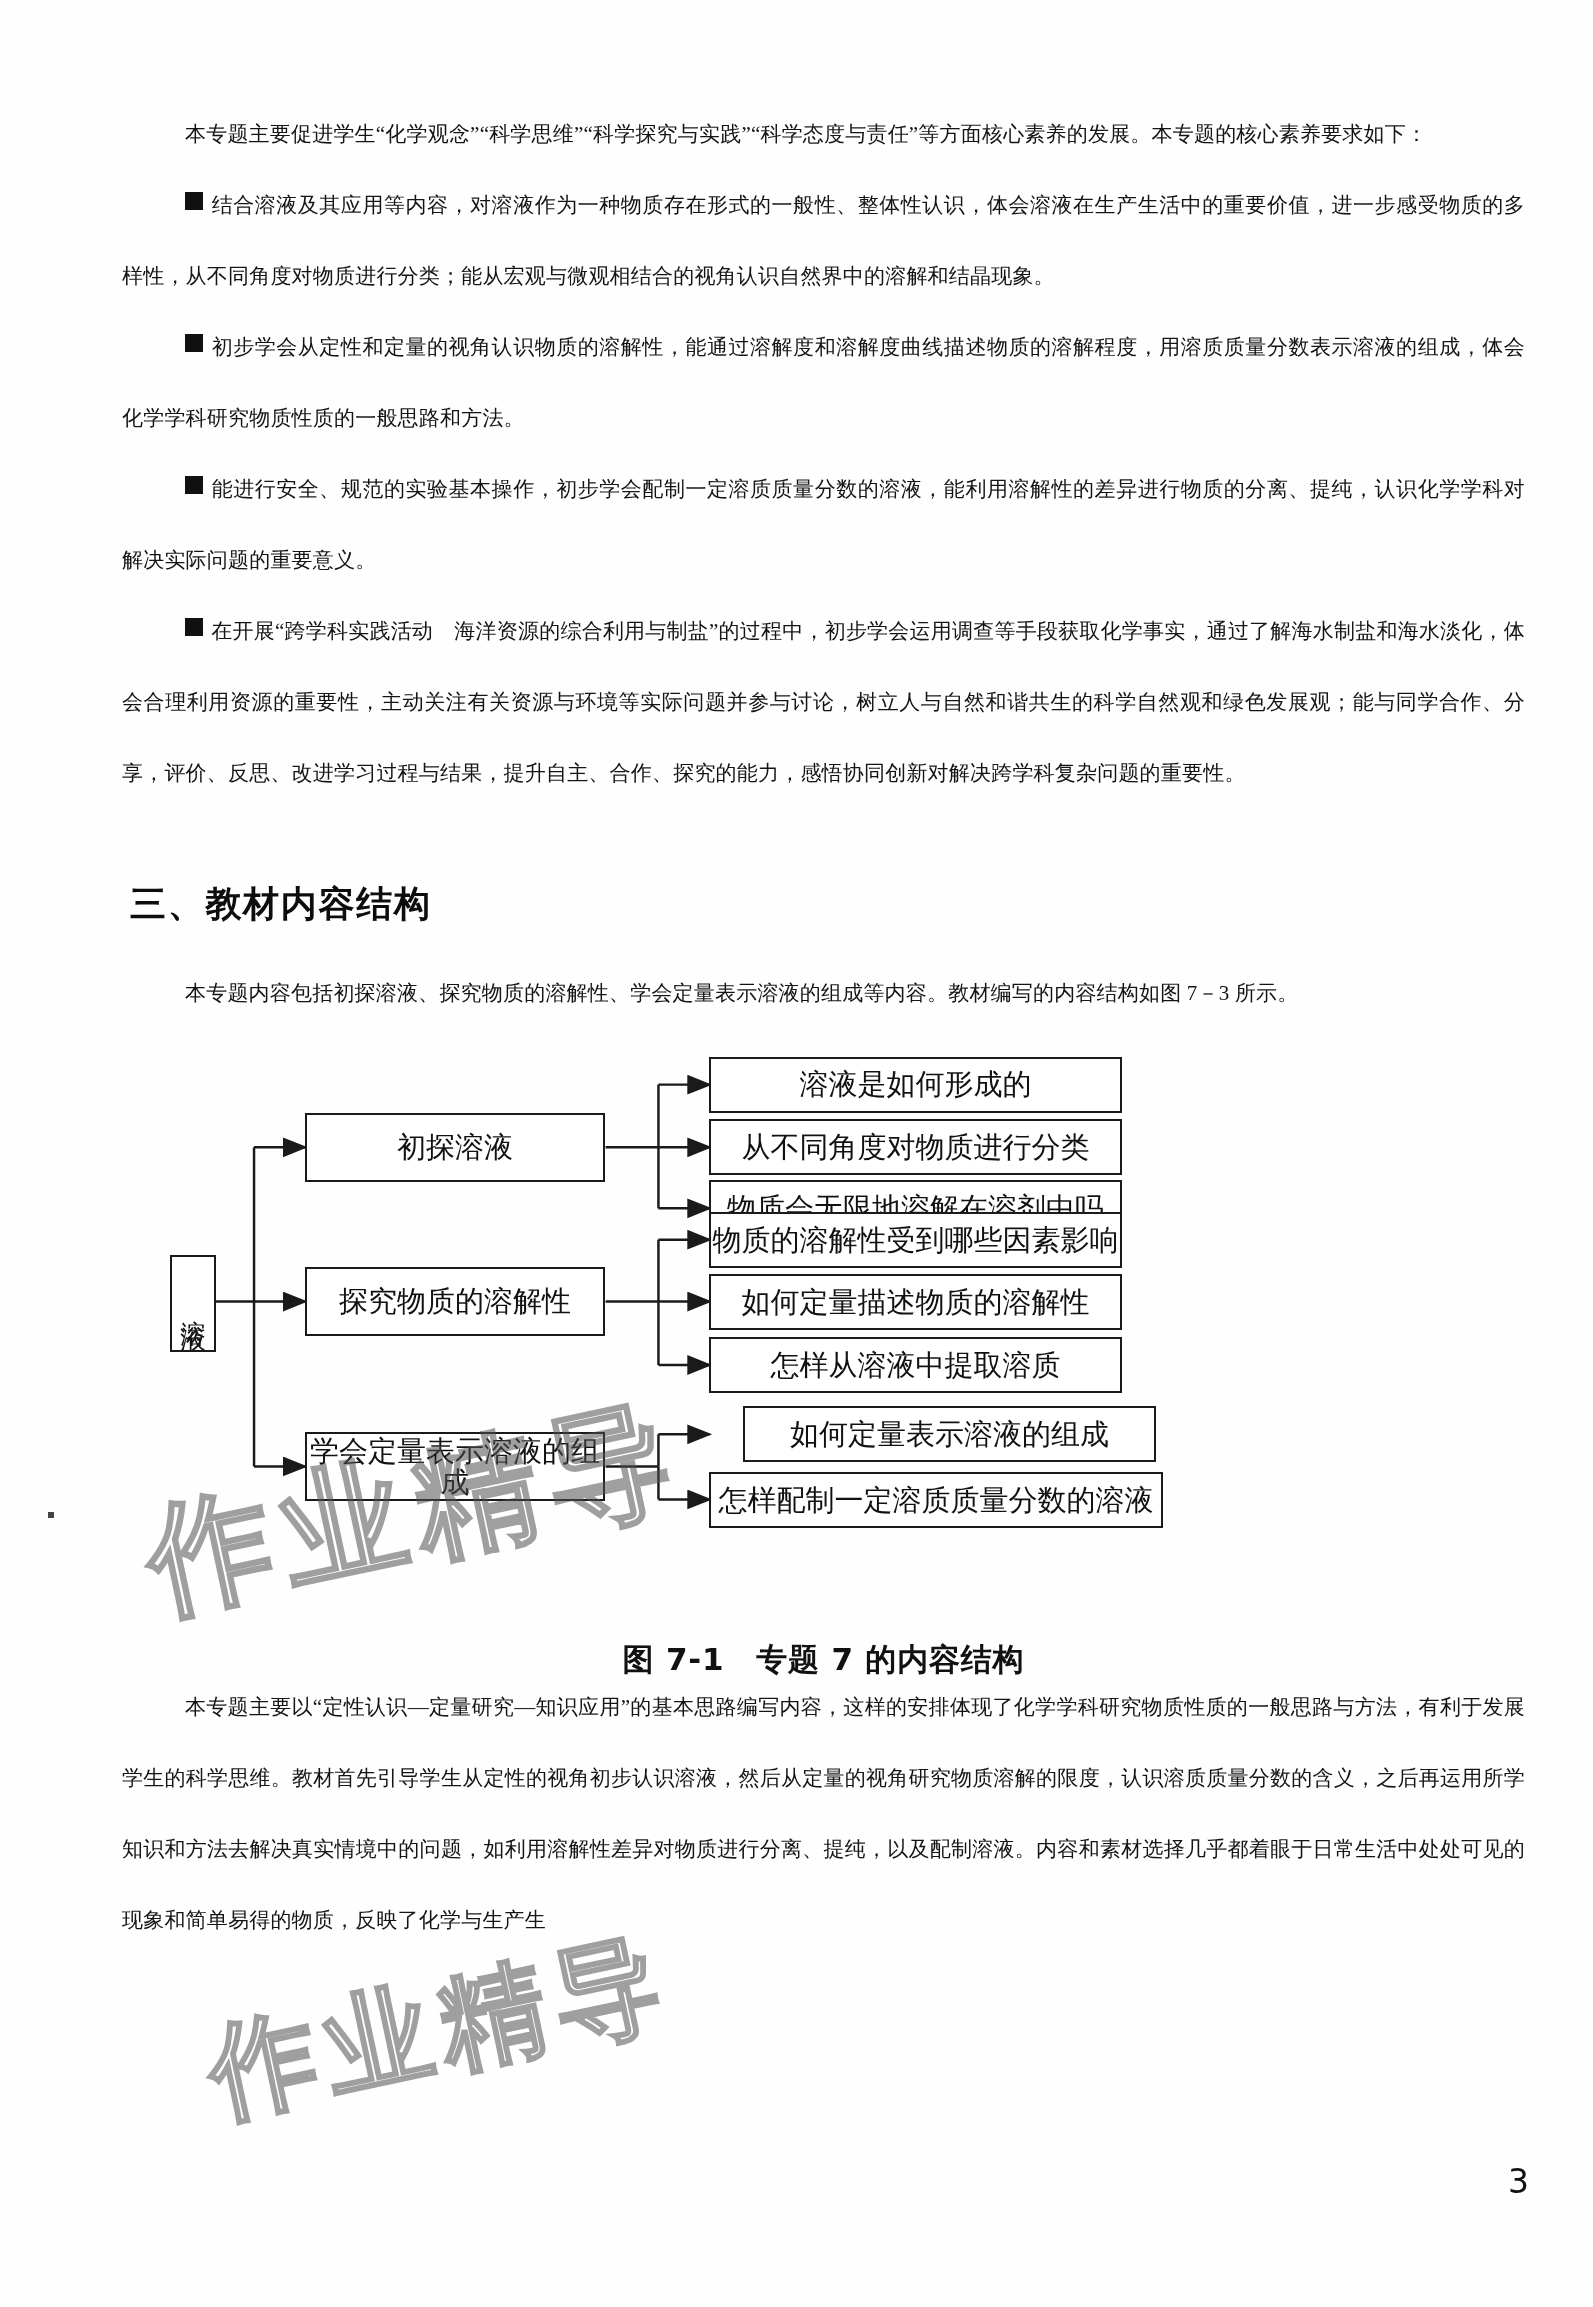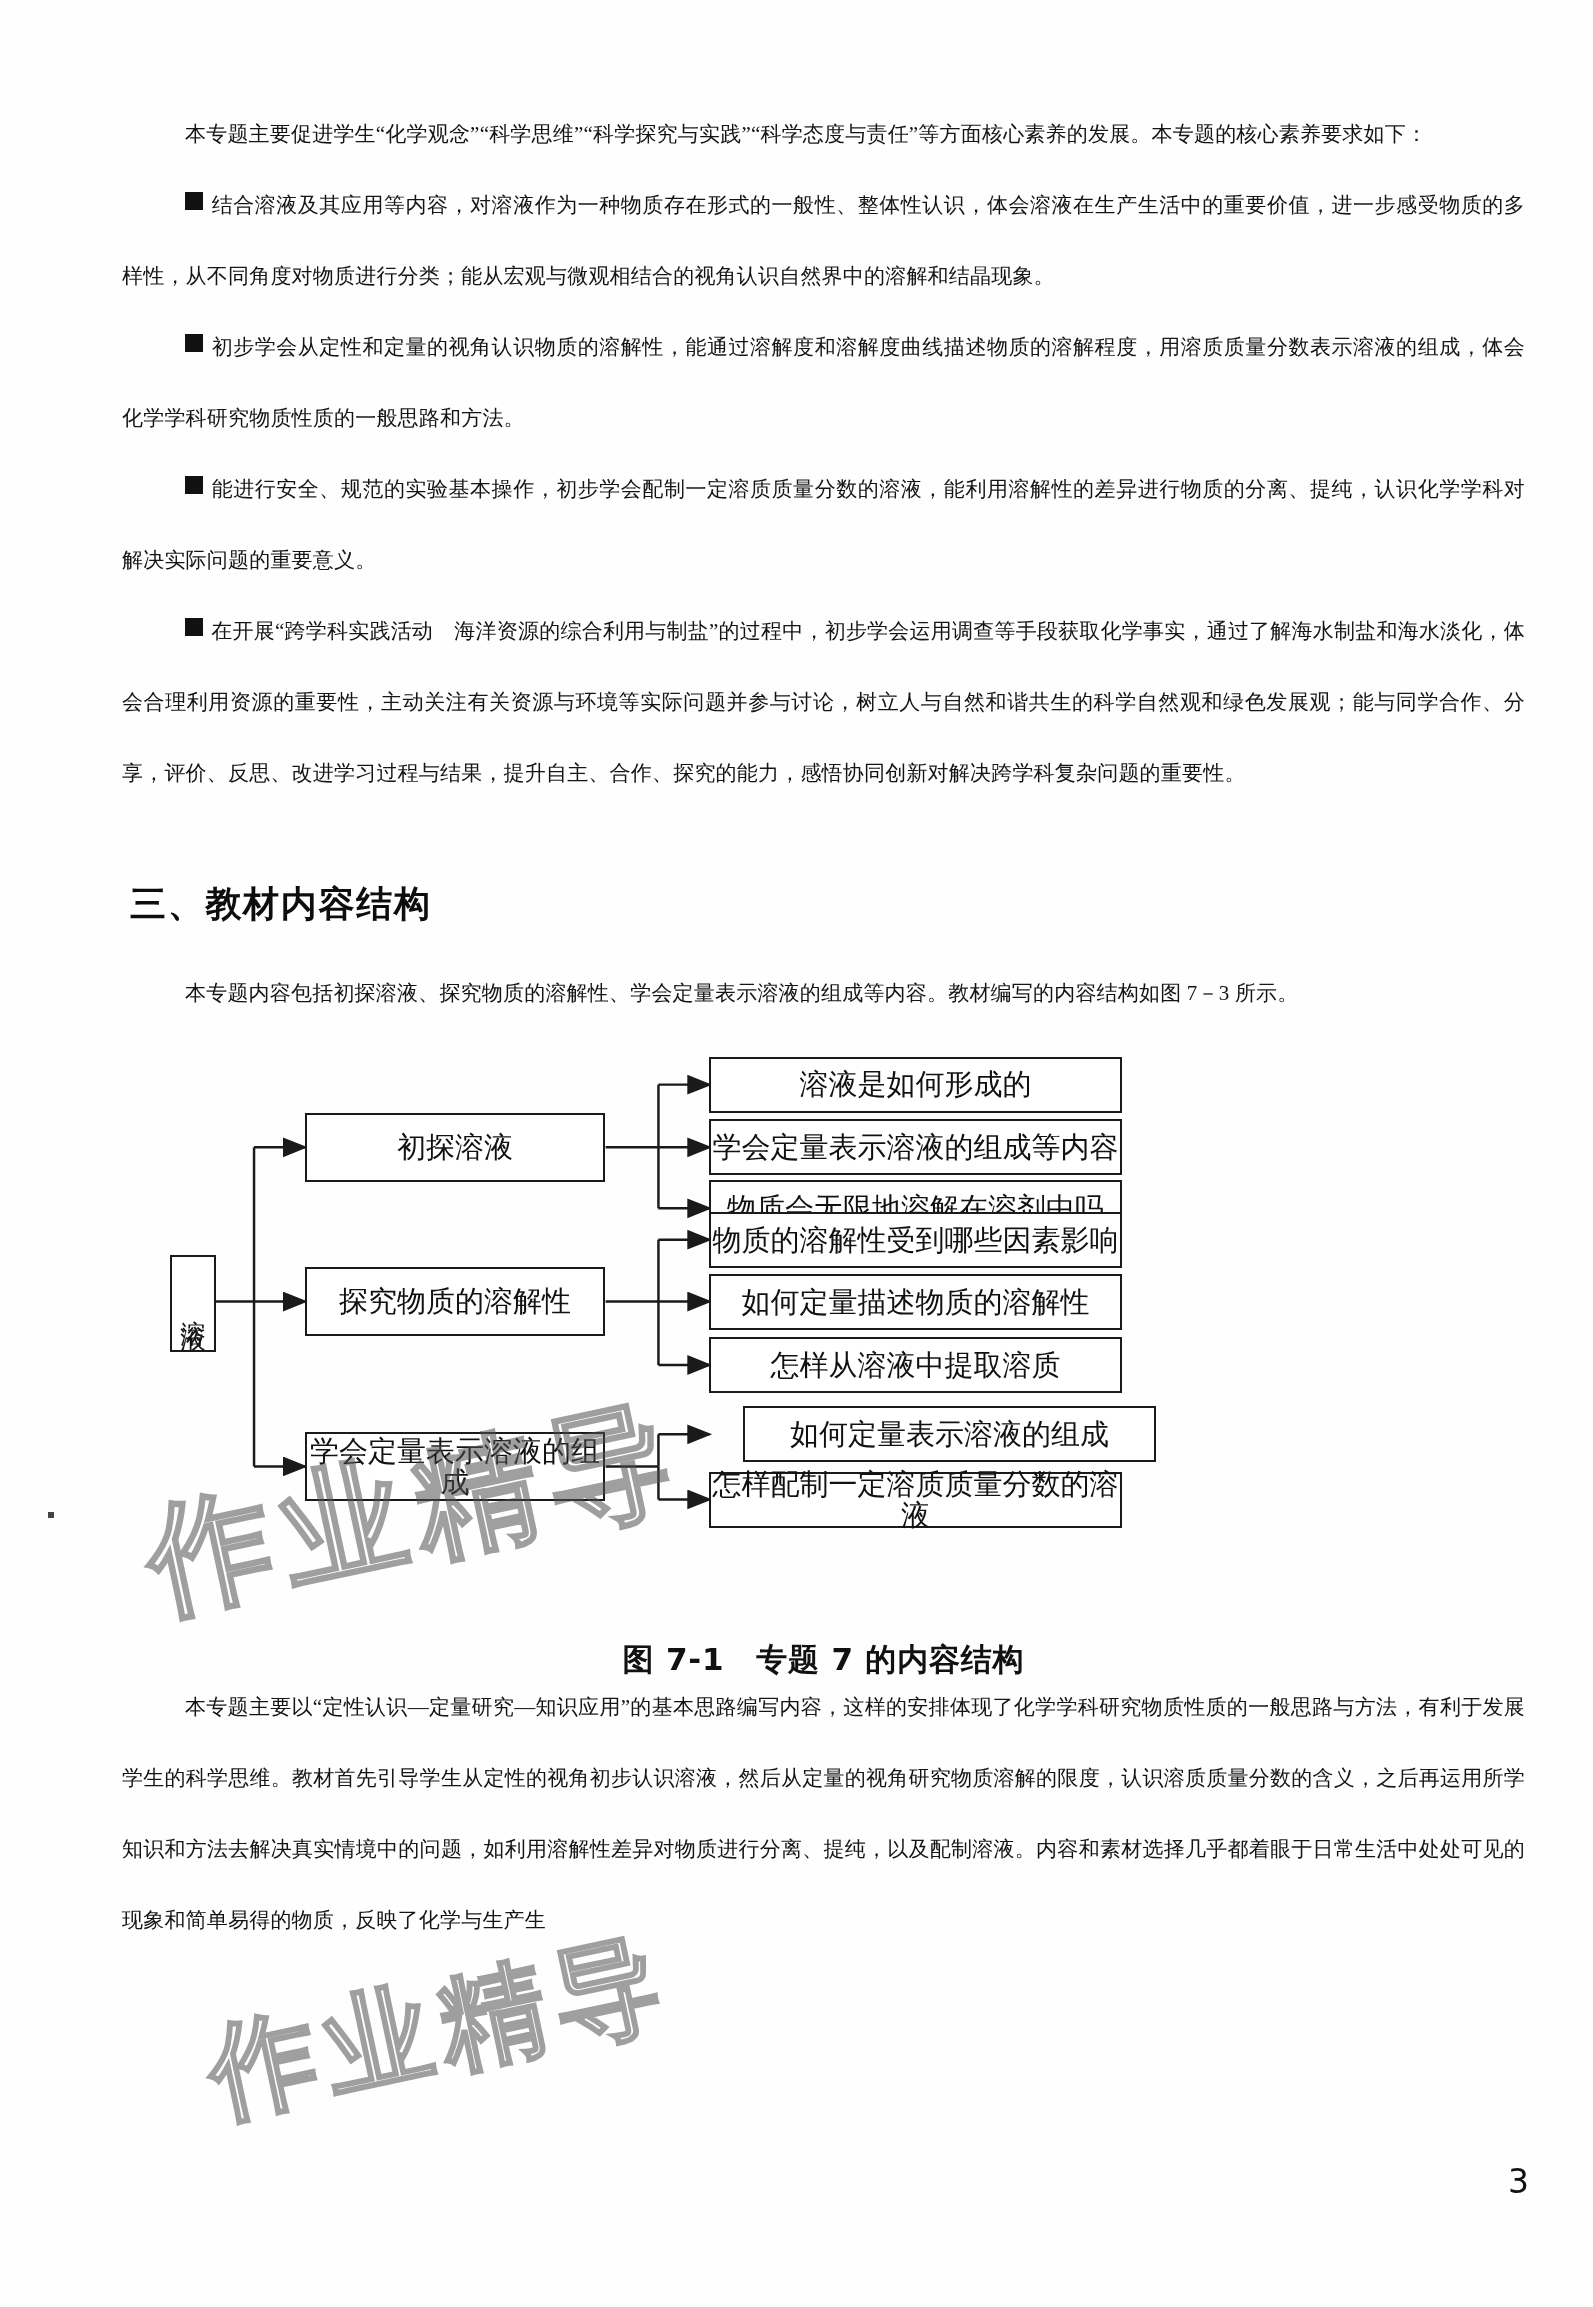--- a/index.html
+++ b/index.html
@@ -232,29 +232,29 @@
           </g>
         </svg>
 
         <div class="node root" style="left:48px; top:205px; width:46px; height:97px;">溶液</div>
 
         <div class="node" style="left:183px; top:217px; width:300px; height:69px;">探究物质的溶解性</div>
         <div class="node" style="left:183px; top:63px; width:300px; height:69px;">初探溶液</div>
         <div class="node" style="left:183px; top:382px; width:300px; height:69px;">学会定量表示溶液的组成</div>
 
         <div class="node" style="left:587px; top:6.6px; width:413px; height:56px;">溶液是如何形成的</div>
-        <div class="node" style="left:587px; top:69px; width:413px; height:56px;">学会定量表示溶液的组成等内容</div>
+        <div class="node" style="left:587px; top:69px; width:413px; height:56px;">从不同角度对物质进行分类</div>
         <div class="node" style="left:587px; top:130px; width:413px; height:56px;">物质会无限地溶解在溶剂中吗</div>
 
         <div class="node" style="left:587px; top:162px; width:413px; height:56px;">物质的溶解性受到哪些因素影响</div>
         <div class="node" style="left:587px; top:224px; width:413px; height:56px;">如何定量描述物质的溶解性</div>
         <div class="node" style="left:587px; top:287px; width:413px; height:56px;">怎样从溶液中提取溶质</div>
 
         <div class="node" style="left:621px; top:356px; width:413px; height:56px;">如何定量表示溶液的组成</div>
-        <div class="node" style="left:587px; top:422px; width:413px; height:56px;">怎样配制一定溶质质量分数的溶液</div>
+        <div class="node" style="left:587px; top:422px; width:454px; height:56px;">怎样配制一定溶质质量分数的溶液</div>
 
       </div>
 
       <div class="caption">图 7-1　专题 7 的内容结构</div>
     </div>
 
     <div style="height:28px"></div>
 
     <p class="para indent">本专题主要以“定性认识—定量研究—知识应用”的基本思路编写内容，这样的安排体现了化学学科研究物质性质的一般思路与方法，有利于发展学生的科学思维。教材首先引导学生从定性的视角初步认识溶液，然后从定量的视角研究物质溶解的限度，认识溶质质量分数的含义，之后再运用所学知识和方法去解决真实情境中的问题，如利用溶解性差异对物质进行分离、提纯，以及配制溶液。内容和素材选择几乎都着眼于日常生活中处处可见的现象和简单易得的物质，反映了化学与生产生</p>
 

